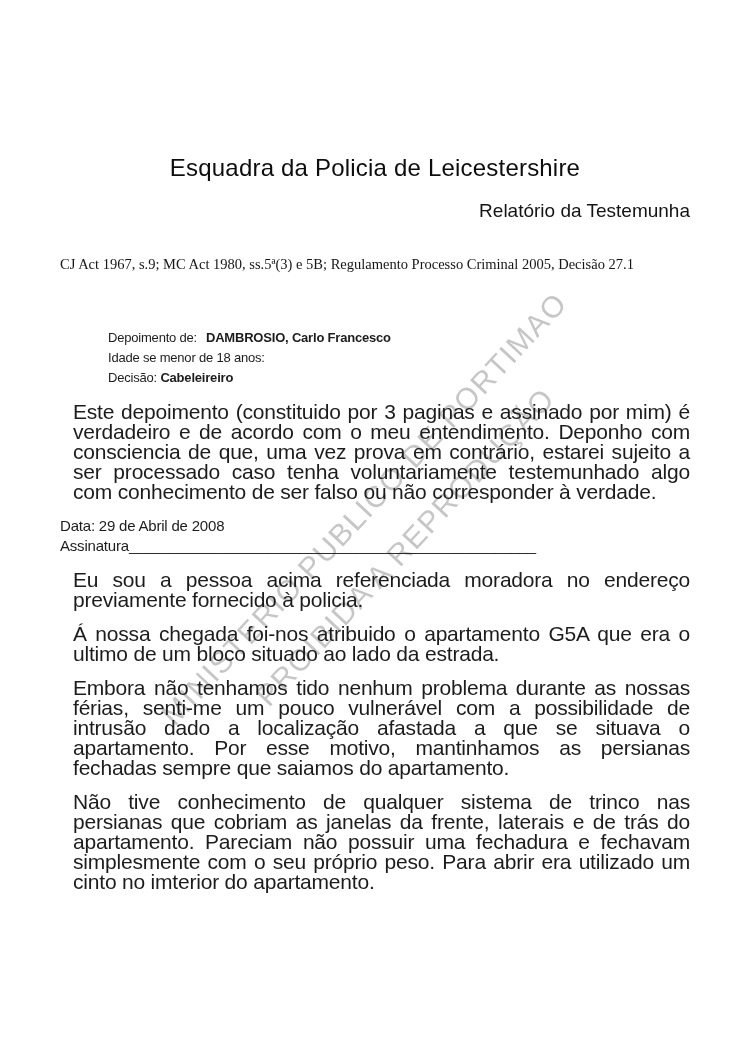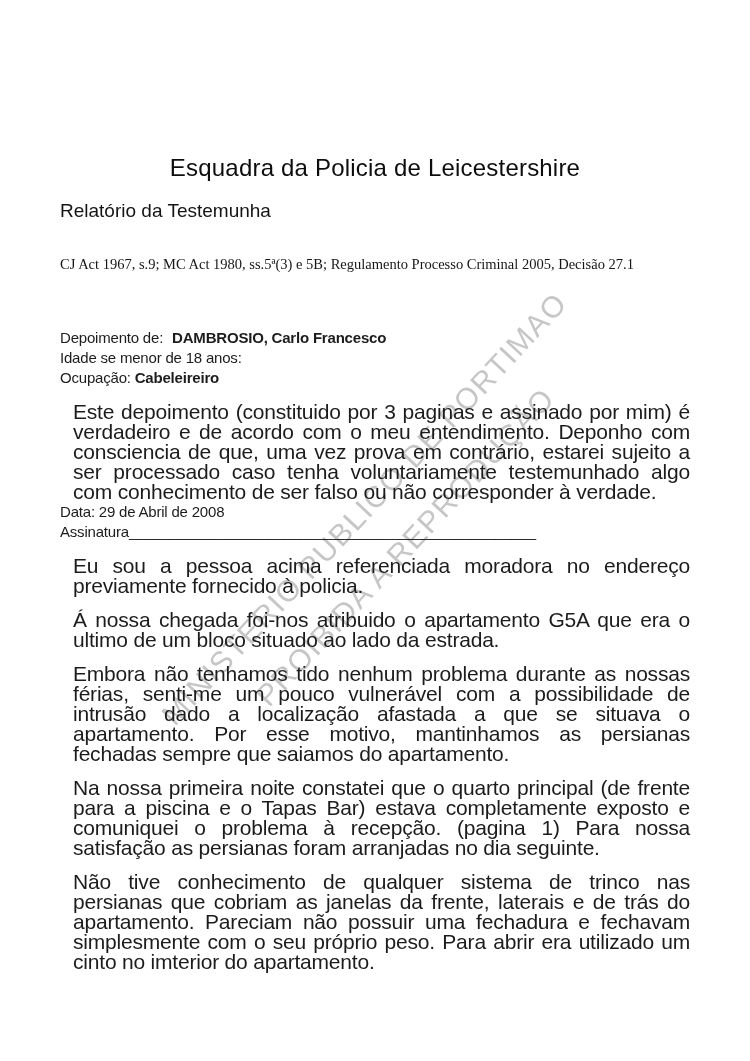--- a/index.html
+++ b/index.html
@@ -22,40 +22,41 @@
     font-size:24px;line-height:28px;
     font-weight:400;
     text-align:center;
     color:#0d0d0d;
     letter-spacing:0.2px;
   }
   .doc-subtitle{
     margin:0;
     font-size:19px;line-height:26px;
     font-weight:400;
-    text-align:left;
+    text-align:right;
     color:#141414;
   }
   .legal{
     margin-top:30px;
     font-family:"Liberation Serif","DejaVu Serif",serif;
     font-size:14.5px;line-height:20px;
     white-space:nowrap;
     color:#161616;
   }
-  .fields{margin-top:54px;font-size:15px;line-height:20px;letter-spacing:-0.2px;}
+  .fields{margin-top:54px;font-size:13px;line-height:20px;letter-spacing:-0.2px;margin-left:48px;}
   .fields .row b{font-weight:700;}
   .name-gap{margin-left:9px;}
   p.body-par{
     margin:14px 0 0 13px;
     font-size:21px;line-height:20px;
     letter-spacing:-0.2px;
     text-align:justify;
   }
   .datesig{
+    margin-top:14px;
     font-size:15px;line-height:20px;letter-spacing:-0.2px;
   }
   .watermark{
     position:absolute;
     left:385px;top:528px;
     transform:translate(-50%,-50%) rotate(-47deg);
     transform-origin:center center;
     z-index:0;
     text-align:center;
     color:#c6c6c6;
@@ -81,32 +82,31 @@
   <h2 class="doc-subtitle">Relatório da Testemunha</h2>
 
   <div class="legal">CJ Act 1967, s.9; MC Act 1980, ss.5ª(3) e 5B; Regulamento Processo Criminal 2005, Decisão 27.1</div>
 
   <div class="fields">
     <div class="row">
       <span>Depoimento de:</span><b class="name-gap">DAMBROSIO, Carlo Francesco</b>
     </div>
     <div class="row">Idade se menor de 18 anos:</div>
     <div class="row">
-      <span>Ocupação:</span> <b>Cabeleireiro</b>
+      <span>Decisão:</span> <b>Cabeleireiro</b>
     </div>
   </div>
 
   <p class="body-par">Este depoimento (constituido por 3 paginas e assinado por mim) é verdadeiro e de acordo com o meu entendimento. Deponho com consciencia de que, uma vez prova em contrário, estarei sujeito a ser processado caso tenha voluntariamente testemunhado algo com conhecimento de ser falso ou não corresponder à verdade.</p>
 
   <div class="datesig">
     <div>Data: 29 de Abril de 2008</div>
     <div>
       <span>Assinatura</span><span>__________________________________________________</span>
     </div>
   </div>
 
   <p class="body-par">Eu sou a pessoa acima referenciada moradora no endereço previamente fornecido à policia.</p>
   <p class="body-par">Á nossa chegada foi-nos atribuido o apartamento G5A que era o ultimo de um bloco situado ao lado da estrada.</p>
   <p class="body-par">Embora não tenhamos tido nenhum problema durante as nossas férias, senti-me um pouco vulnerável com a possibilidade de intrusão dado a localização afastada a que se situava o apartamento. Por esse motivo, mantinhamos as persianas fechadas sempre que saiamos do apartamento.</p>
-  <p class="body-par">Na nossa primeira noite constatei que o quarto principal (de frente para a piscina e o Tapas Bar) estava completamente exposto e comuniquei o problema à recepção. (pagina 1) Para nossa satisfação as persianas foram arranjadas no dia seguinte.</p>
   <p class="body-par">Não tive conhecimento de qualquer sistema de trinco nas persianas que cobriam as janelas da frente, laterais e de trás do apartamento. Pareciam não possuir uma fechadura e fechavam simplesmente com o seu próprio peso. Para abrir era utilizado um cinto no imterior do apartamento.</p>
 
 </div>
 
 </body></html>

